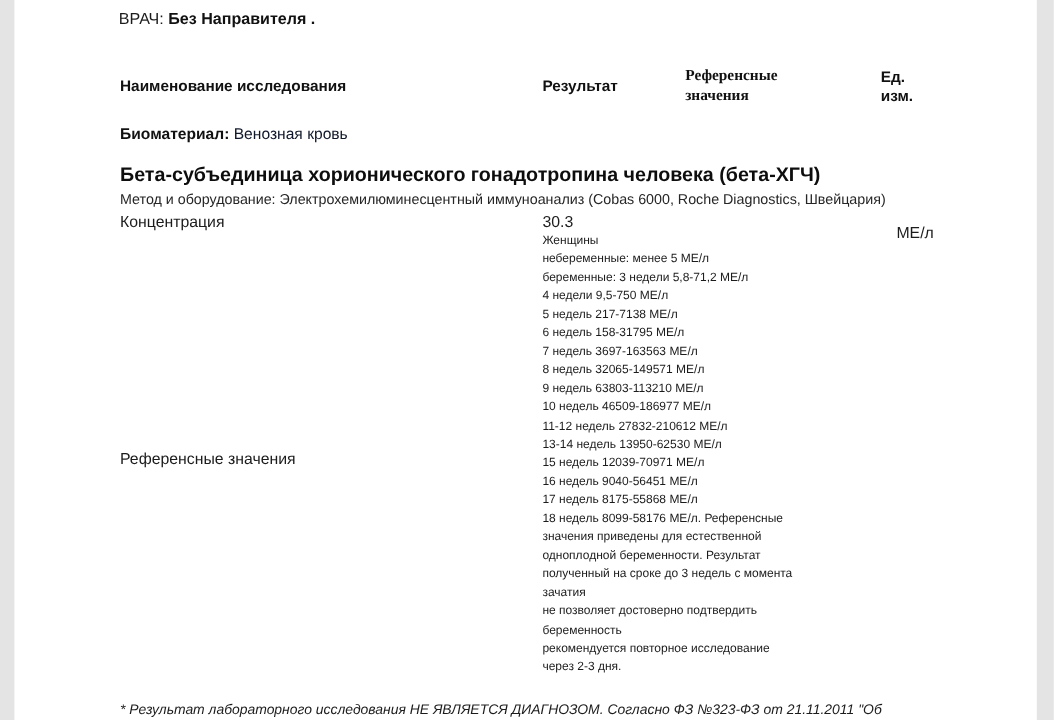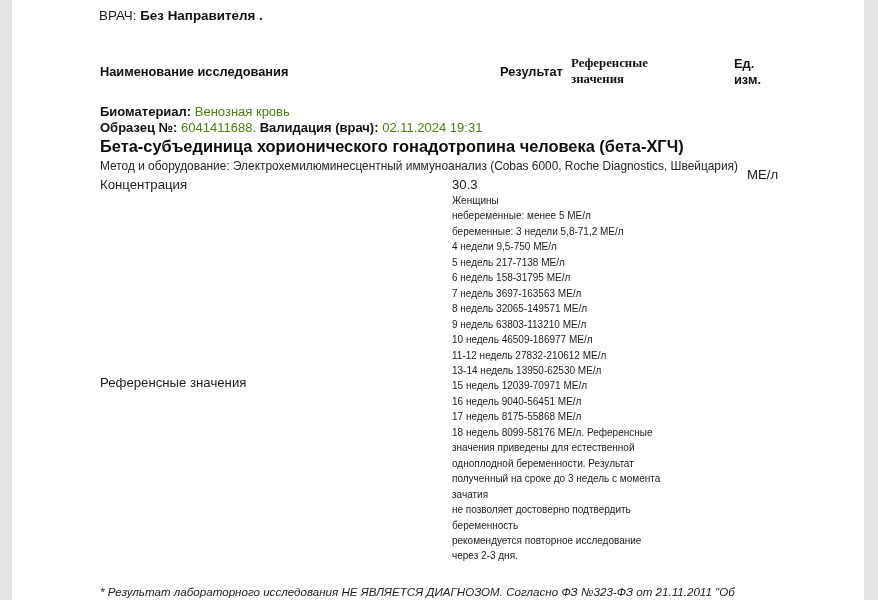--- a/index.html
+++ b/index.html
@@ -61,36 +61,36 @@
   
   .col-head {
     position: absolute;
     font-weight: bold;
     font-size: 12.8px;
     line-height: 15.5px;
     color: #111;
     white-space: pre;
   }
   #head-name { left: 88px; top: 64px; }
-  #head-result { left: 440px; top: 64px; margin-left: 48px; }
+  #head-result { left: 440px; top: 64px; }
   #head-ref { left: 559px; top: 56px; font-family: Liberation Serif, serif; }
   #head-unit { left: 722px; top: 56px; }
 
   
   .meta {
     position: absolute;
     left: 88px;
     font-size: 13px;
     line-height: 15.5px;
     white-space: pre;
   }
   #meta-bio { top: 104px; }
   #meta-sample { top: 120px; }
   .meta b { font-weight: bold; color: #111; }
-  .meta span.val { font-weight: normal; color: #4d7c0f; }
+  .meta span.val { font-weight: normal; color: #0f172a; }
 
   
   #analyte-title {
     position: absolute;
     left: 88px;
     top: 136px;
     font-size: 16.4px;
     font-weight: bold;
     line-height: 20px;
     color: #0d0d0d;
@@ -102,21 +102,21 @@
     top: 159px;
     font-size: 11.9px;
     line-height: 14px;
     color: #262626;
     white-space: pre;
   }
 
   
   #row-conc-label { left: 88px;  top: 177px; }
   #row-conc-value { left: 440px; top: 177px; }
-  #row-conc-unit  { left: 735px; top: 167px; }
+  #row-conc-unit  { left: 735px; top: 186px; }
 
   
   #row-ref-label  { left: 88px;  top: 375px; }
 
   
   #ref-values {
     position: absolute;
     left: 440px;
     top: 193px;
     width: 300px;
@@ -153,21 +153,20 @@
 
       <div class="col-head" id="head-name">Наименование исследования</div>
       <div class="col-head" id="head-result">Результат</div>
       <div class="col-head" id="head-ref">Референсные
 значения</div>
       <div class="col-head" id="head-unit">Ед.
 изм.</div>
 
       <div class="meta" id="meta-bio"><b>Биоматериал:</b><span class="val"> </span><span class="val">Венозная кровь</span></div>
 
-      <div class="meta" id="meta-sample"><b>Образец №:</b><span class="val"> </span><span class="val">6041411688.</span><span class="val"> </span><b>Валидация (врач):</b><span class="val"> </span><span class="val">02.11.2024 19:31</span></div>
 
       <div id="analyte-title">Бета-субъединица хорионического гонадотропина человека (бета-ХГЧ)</div>
       <div id="analyte-method">Метод и оборудование: Электрохемилюминесцентный иммуноанализ (Cobas 6000, Roche Diagnostics, Швейцария)</div>
 
       <div class="t" id="row-conc-label">Концентрация</div>
       <div class="t" id="row-conc-value">30.3</div>
       <div class="t" id="row-conc-unit">МЕ/л</div>
 
       <div class="t" id="row-ref-label">Референсные значения</div>
 

